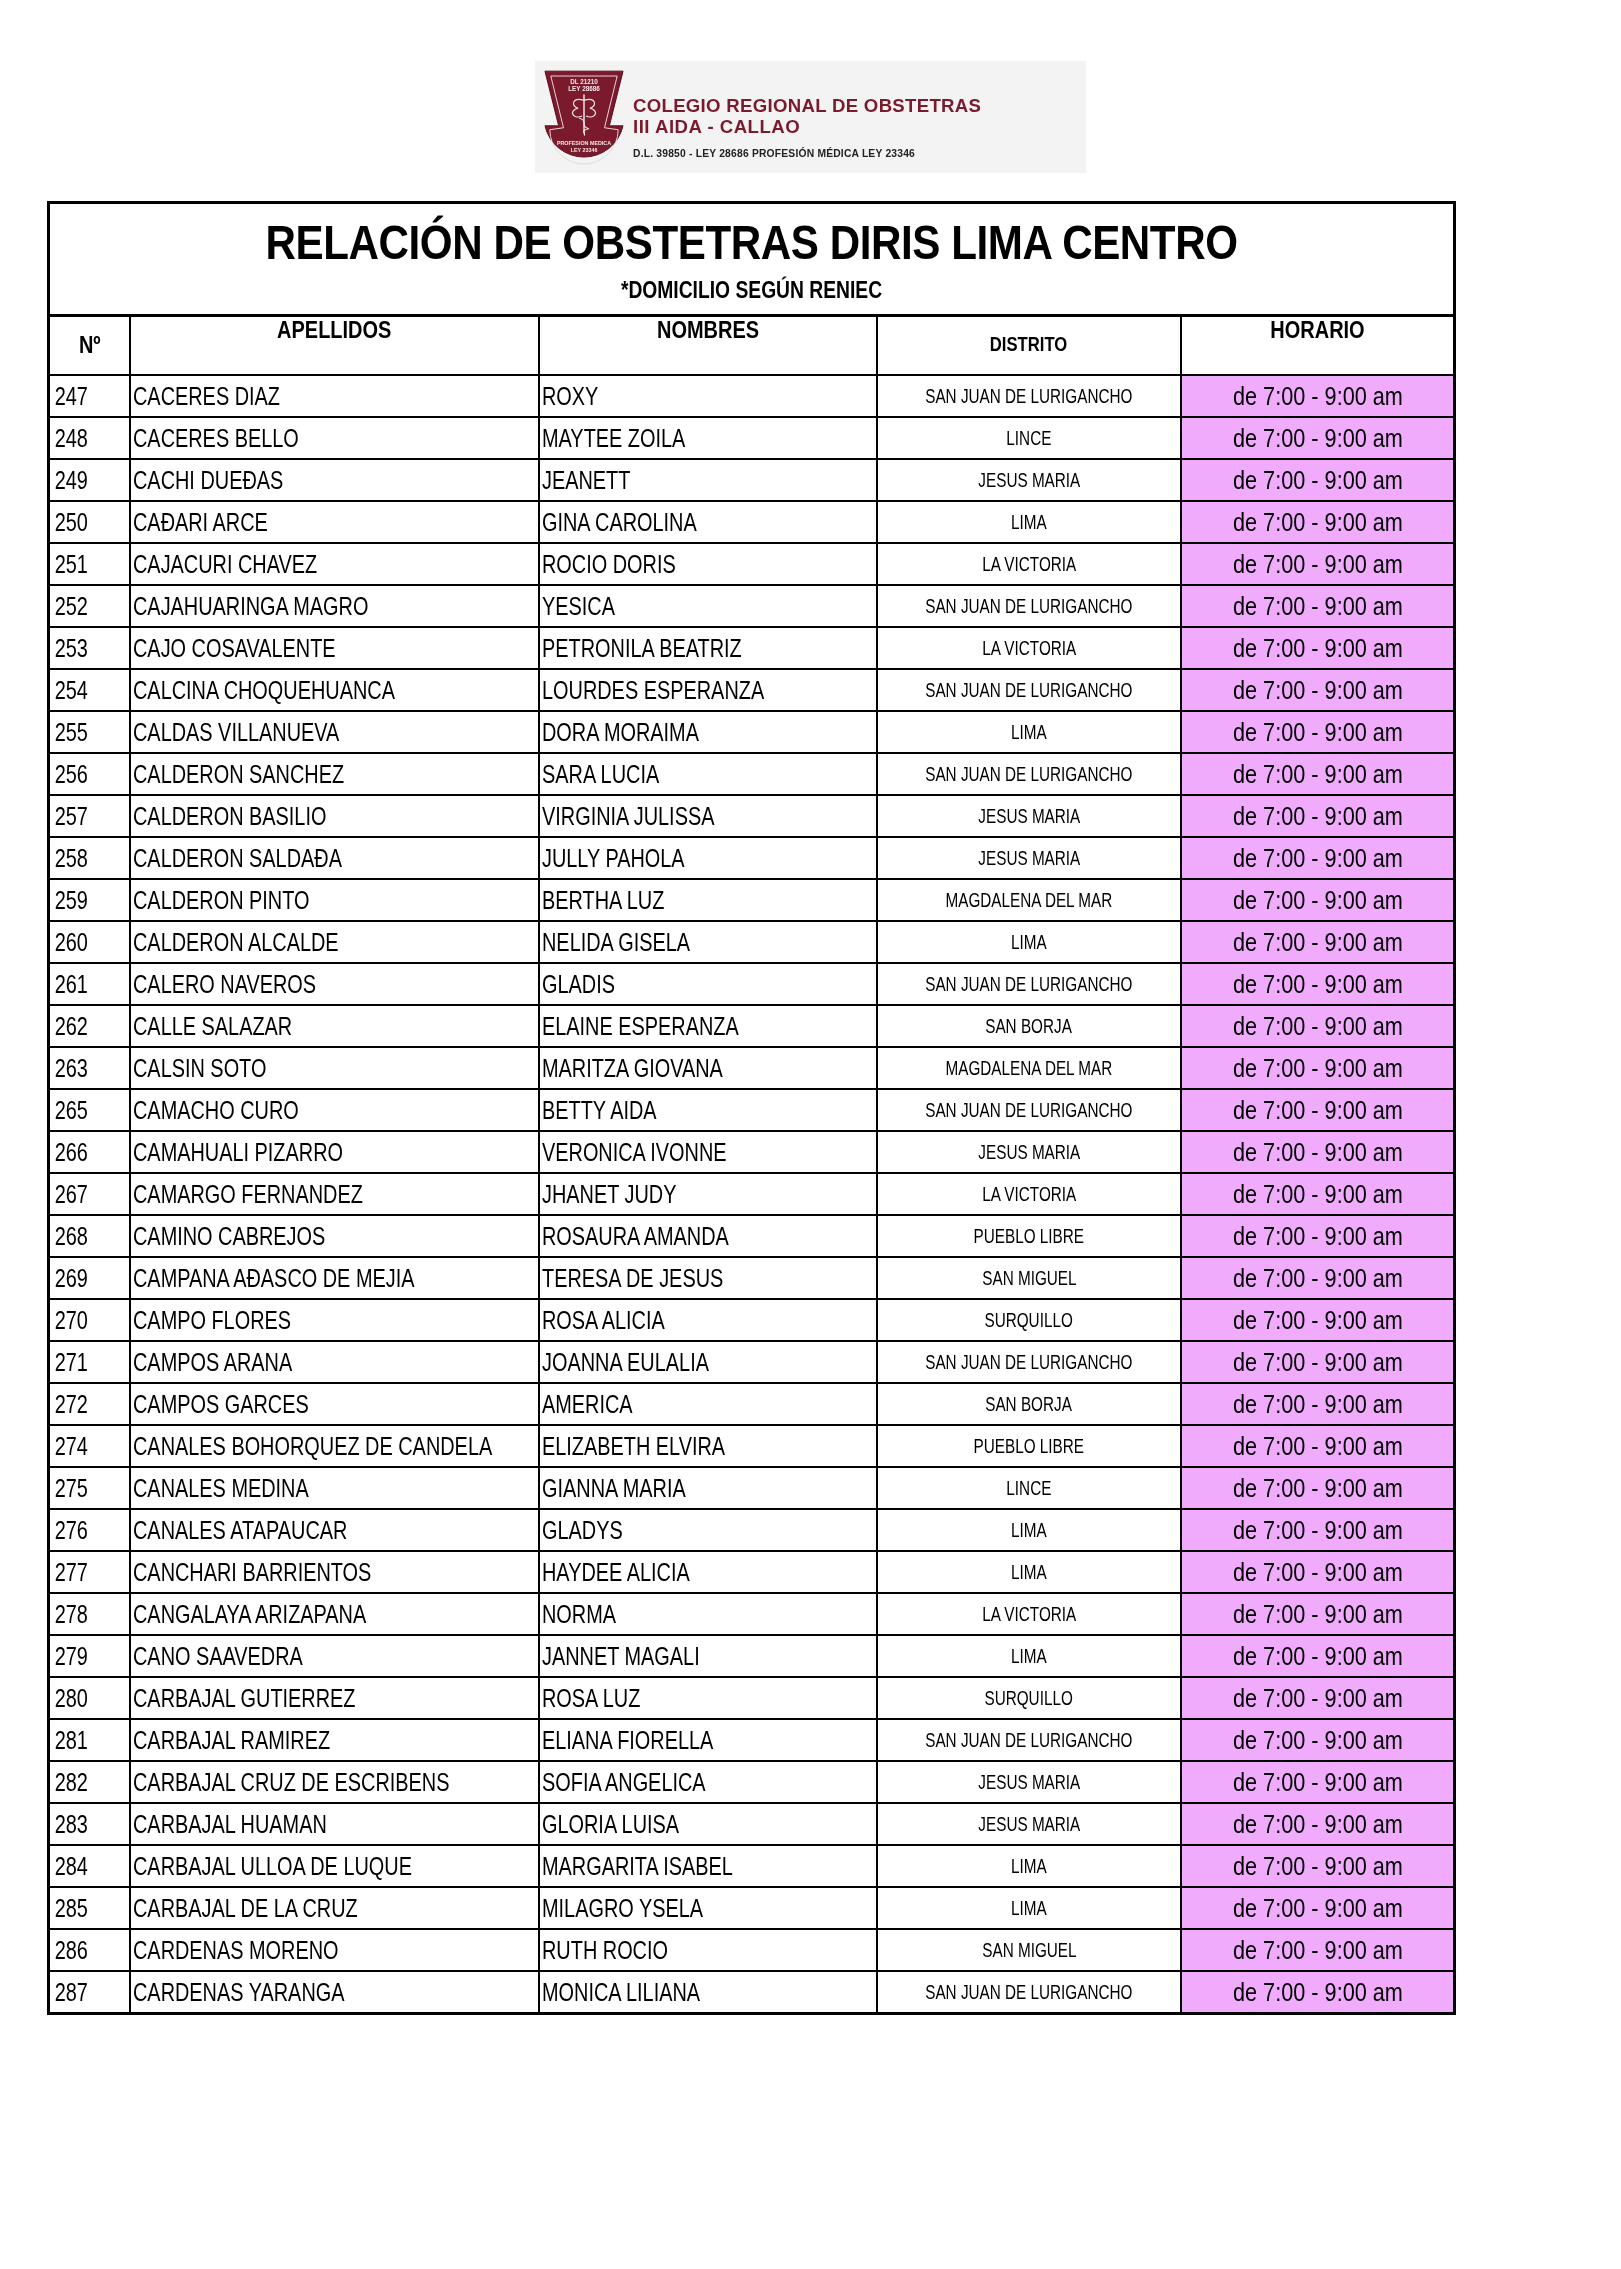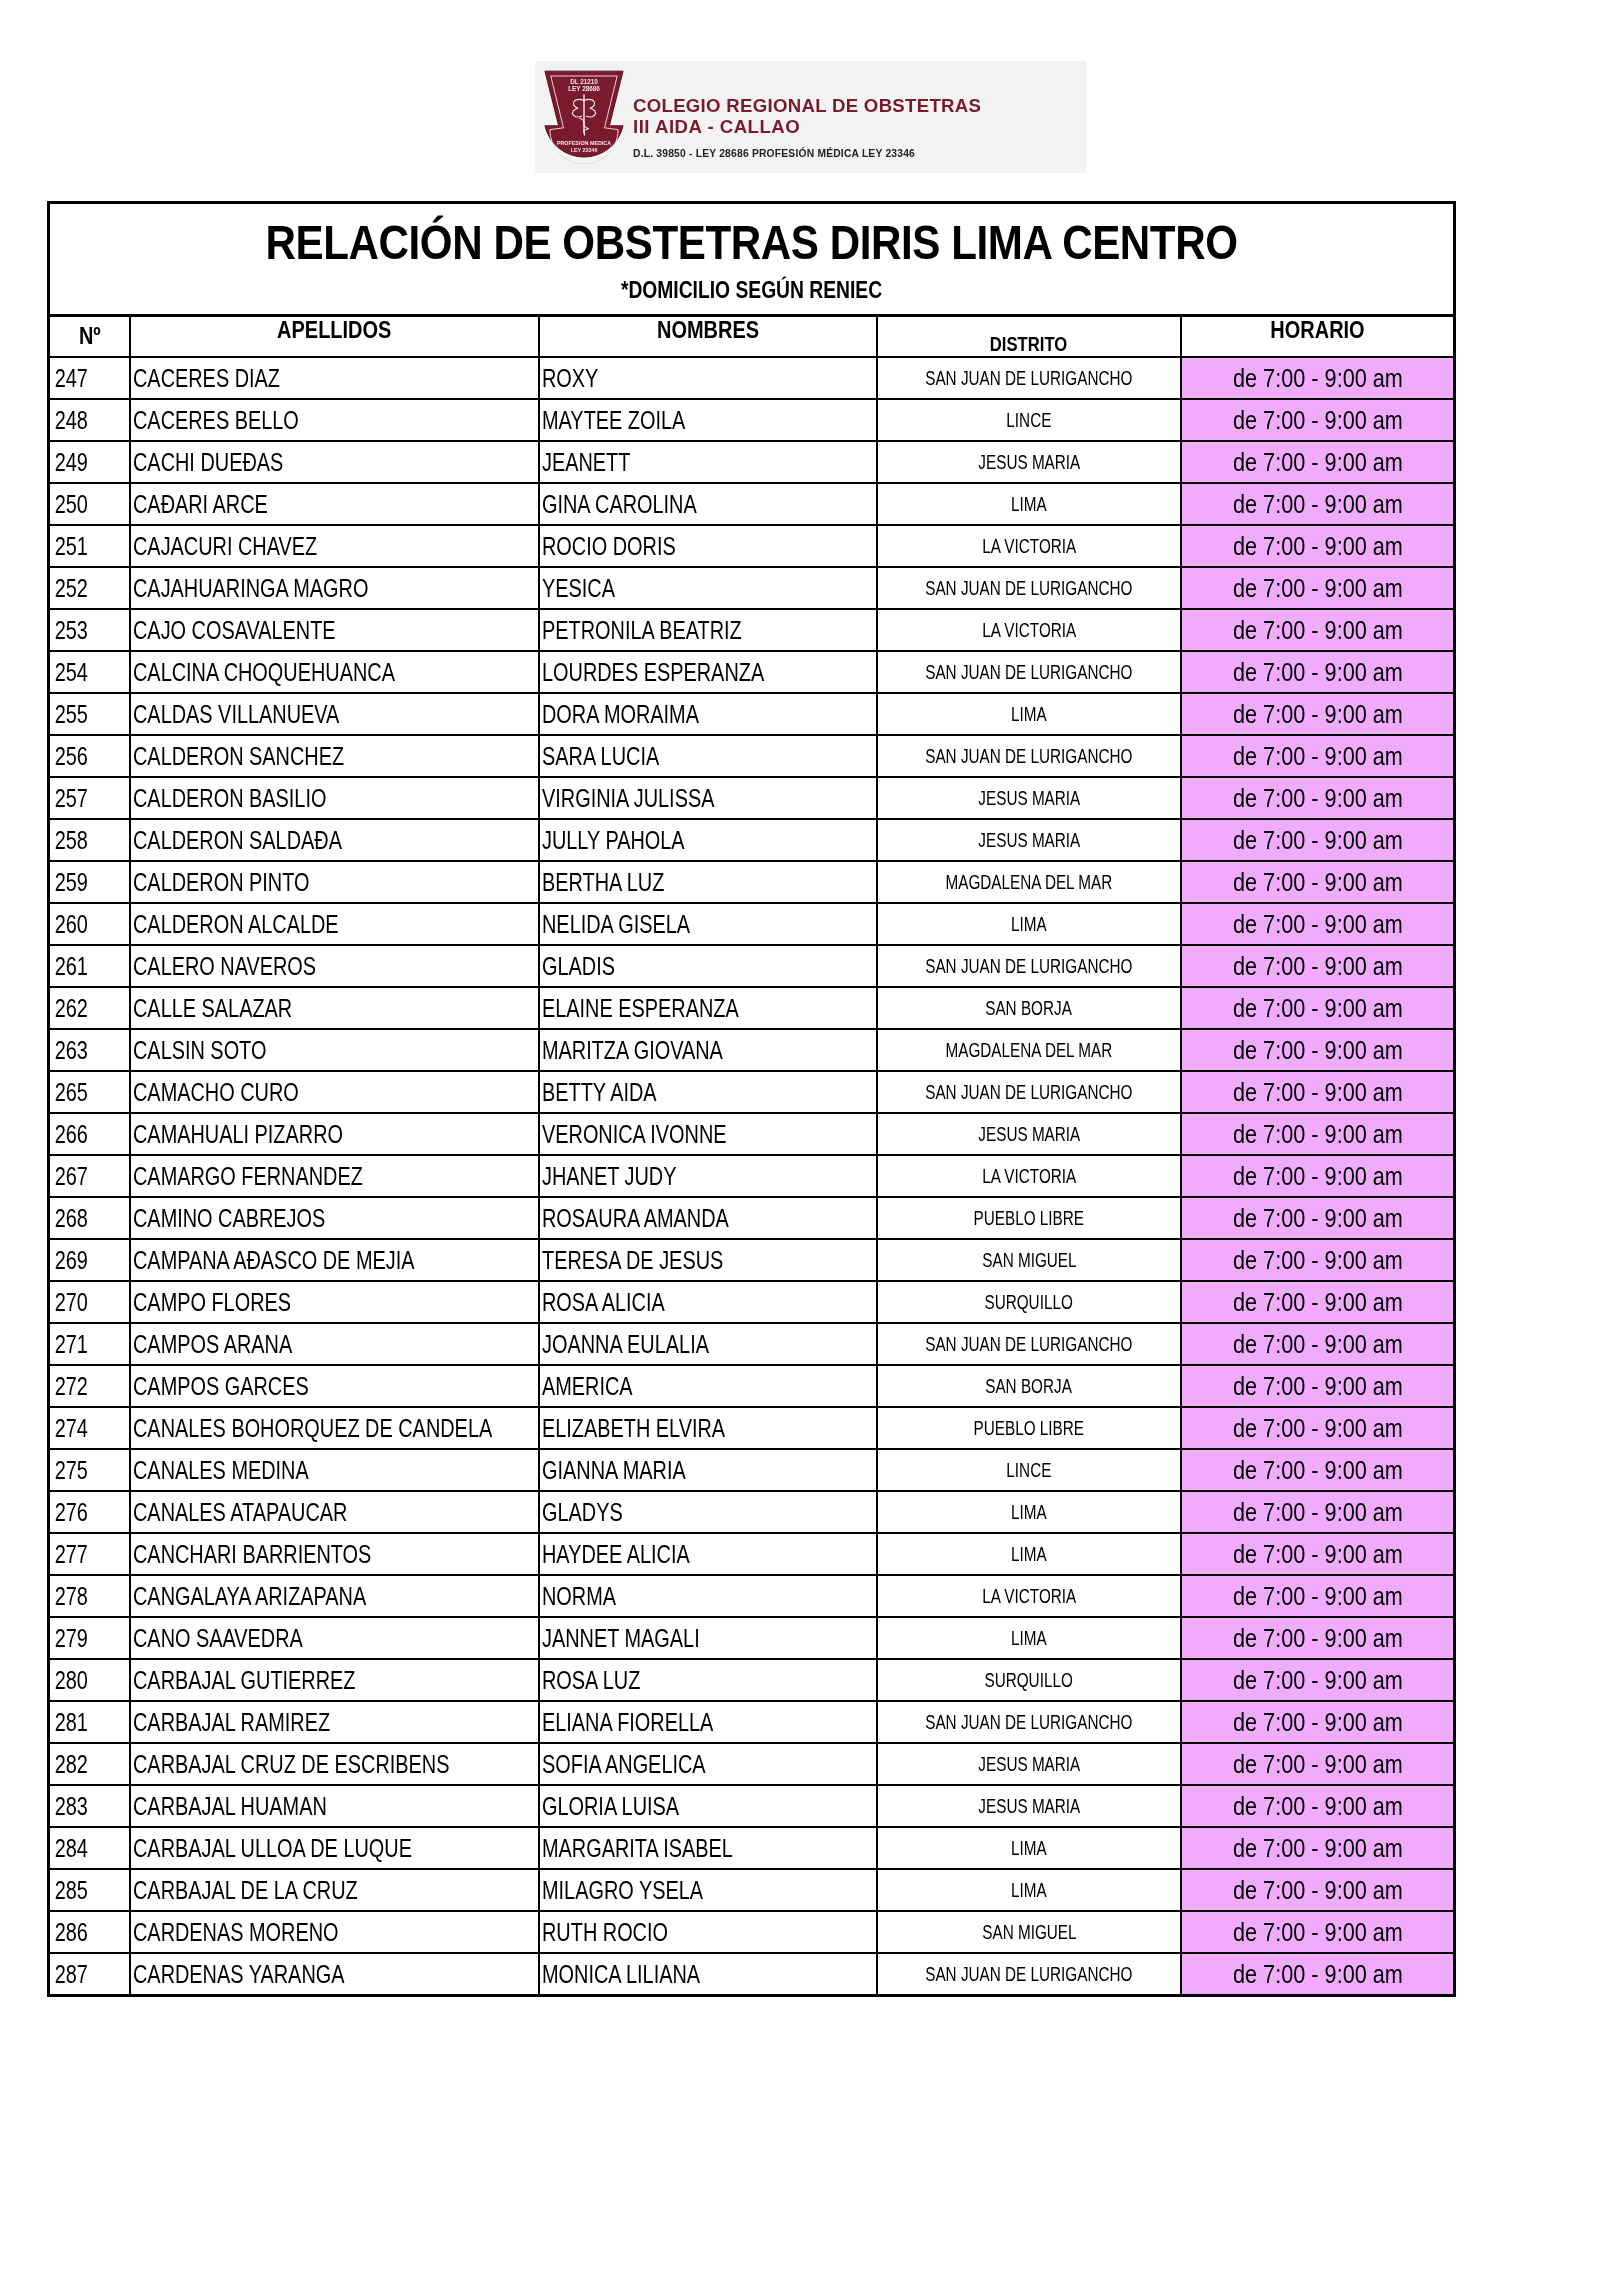--- a/index.html
+++ b/index.html
@@ -37,21 +37,21 @@
   th, td { border: 2.9px solid #000; padding: 0; overflow: hidden; white-space: nowrap; }
   tr:first-child th { border-top: none; }
   th:first-child, td:first-child { border-left: none; }
   th:last-child, td:last-child { border-right: none; }
   tr:last-child td { border-bottom: none; }
 
   thead th { height: 39px; font-weight: bold; vertical-align: top; }
   thead th span { display: inline-block; transform: scaleX(0.85); transform-origin: center; }
   .th-no { font-size: 23.5px; vertical-align: middle; }
   .th-ape, .th-nom, .th-hor { font-size: 23.5px; }
-  .th-dis { font-size: 19.6px; vertical-align: bottom; padding-bottom: 0; }
+  .th-dis { font-size: 19.6px; vertical-align: bottom; padding-bottom: 18px; }
 
   tbody td { height: 40px; font-size: 25.5px; line-height: 35px; }
   td .sq { display: inline-block; transform: scaleX(0.78); }
   td.c-no { }
   td.c-no .sq { transform-origin: center; }
   td.c-ape, td.c-nom { text-align: left; padding-left: 2px; }
   td.c-ape .sq, td.c-nom .sq { transform-origin: left center; }
   td.c-dis { text-align: center; font-size: 19.6px; }
   td.c-dis .sq { transform-origin: center; }
   td.c-hor { text-align: center; background: #f0abfc; font-size: 25.5px; }

